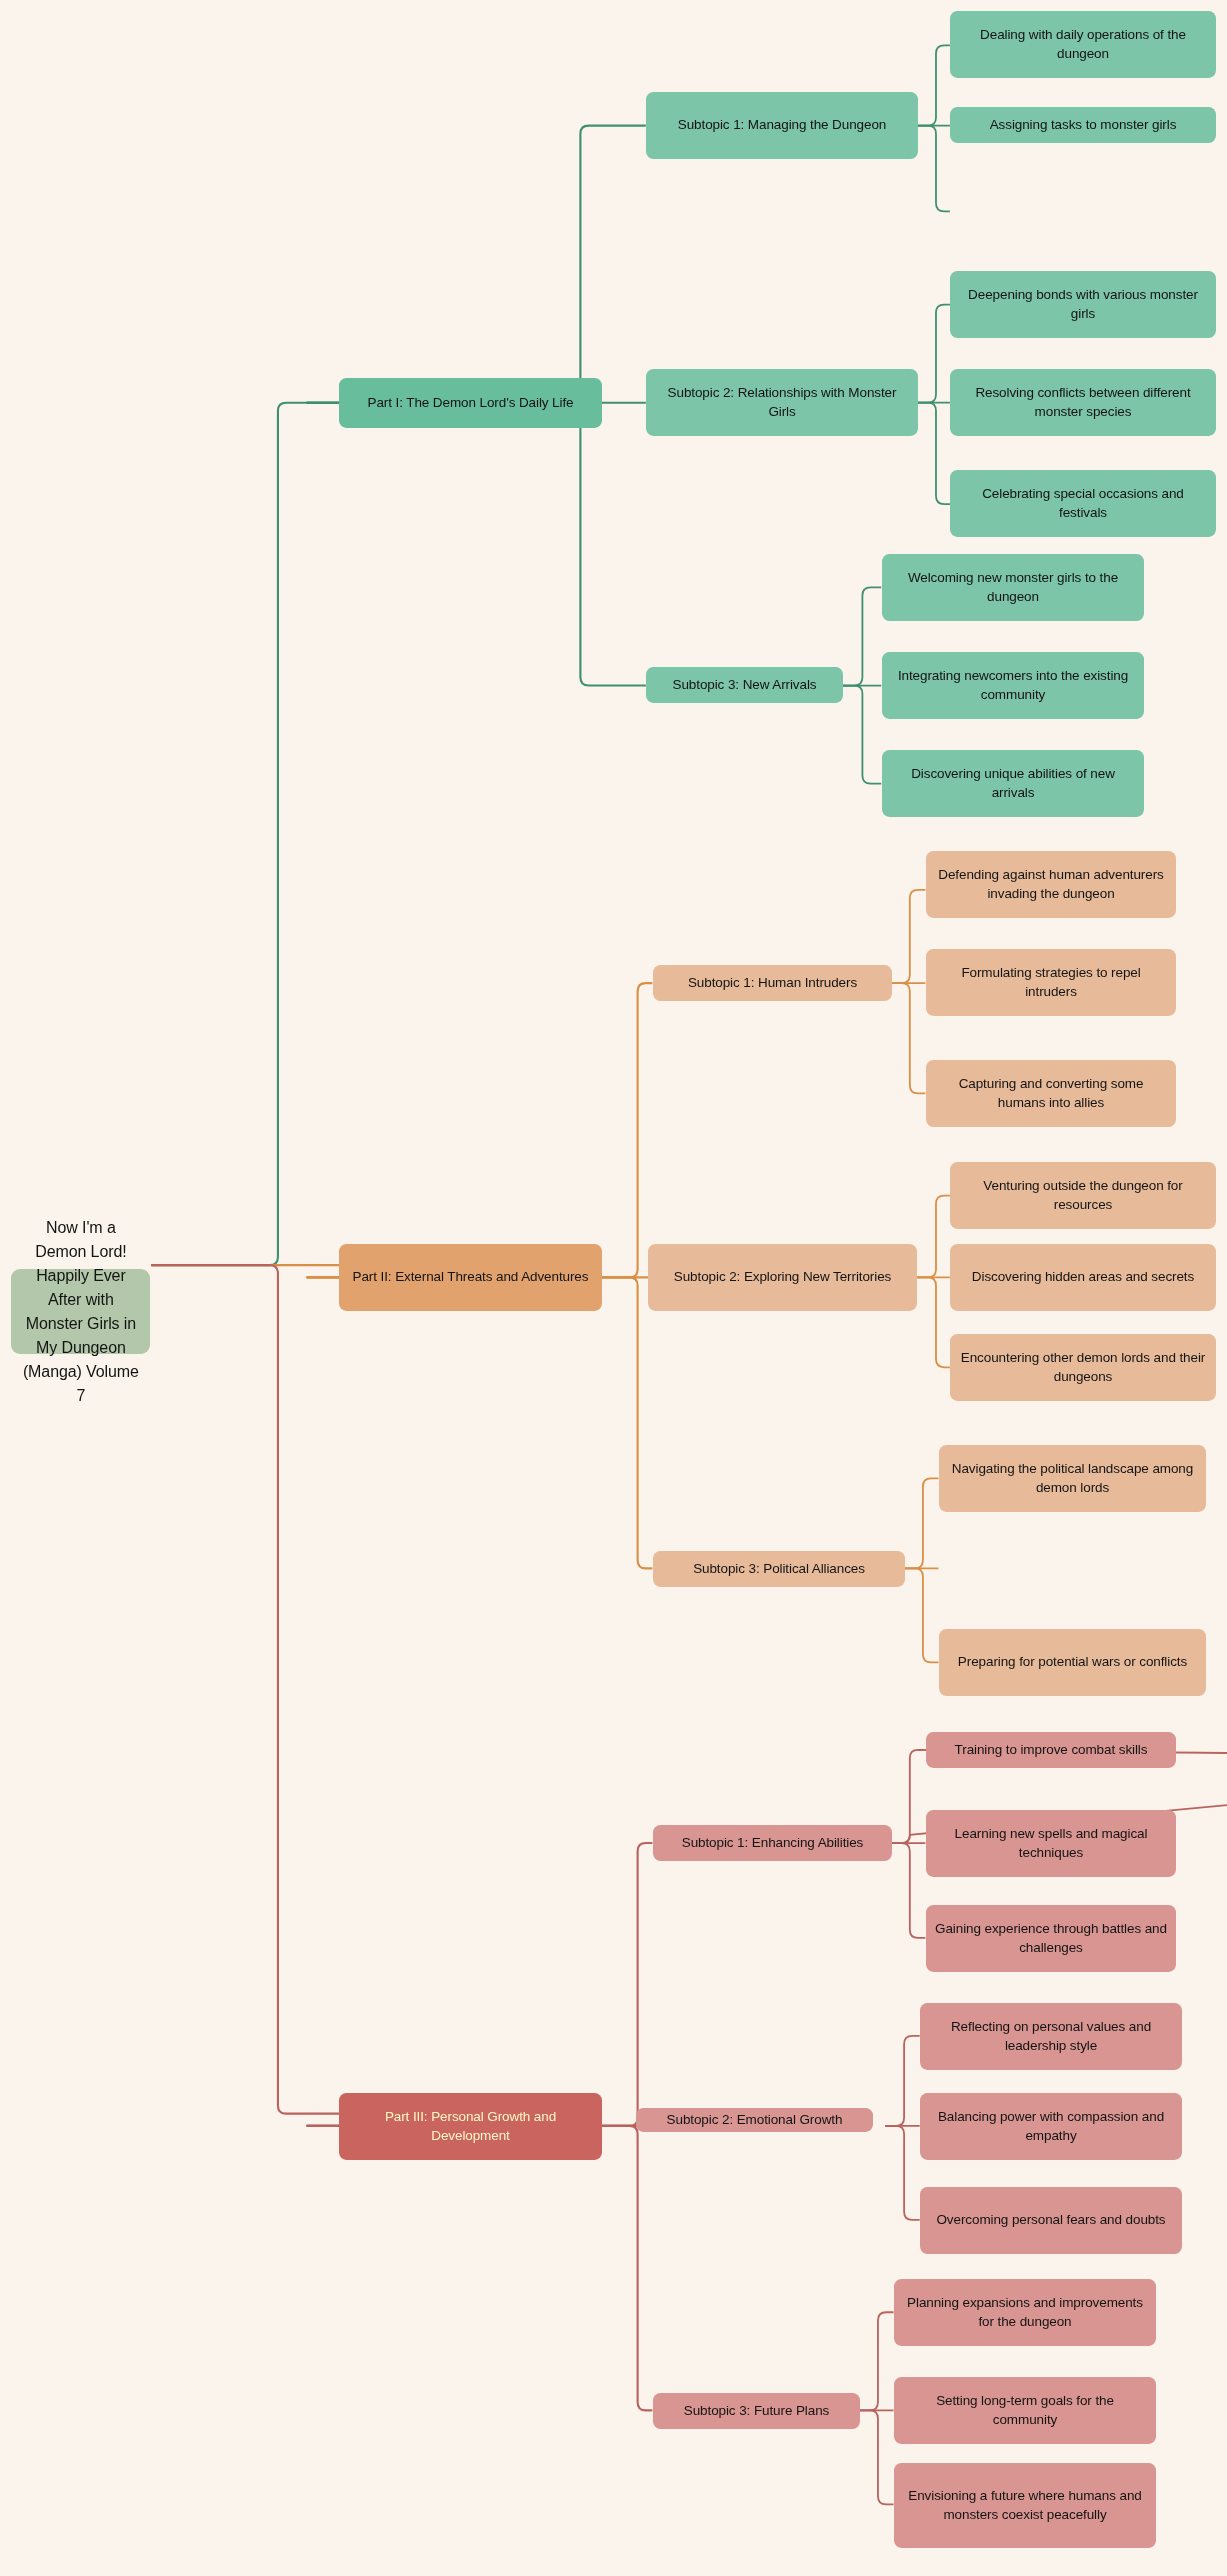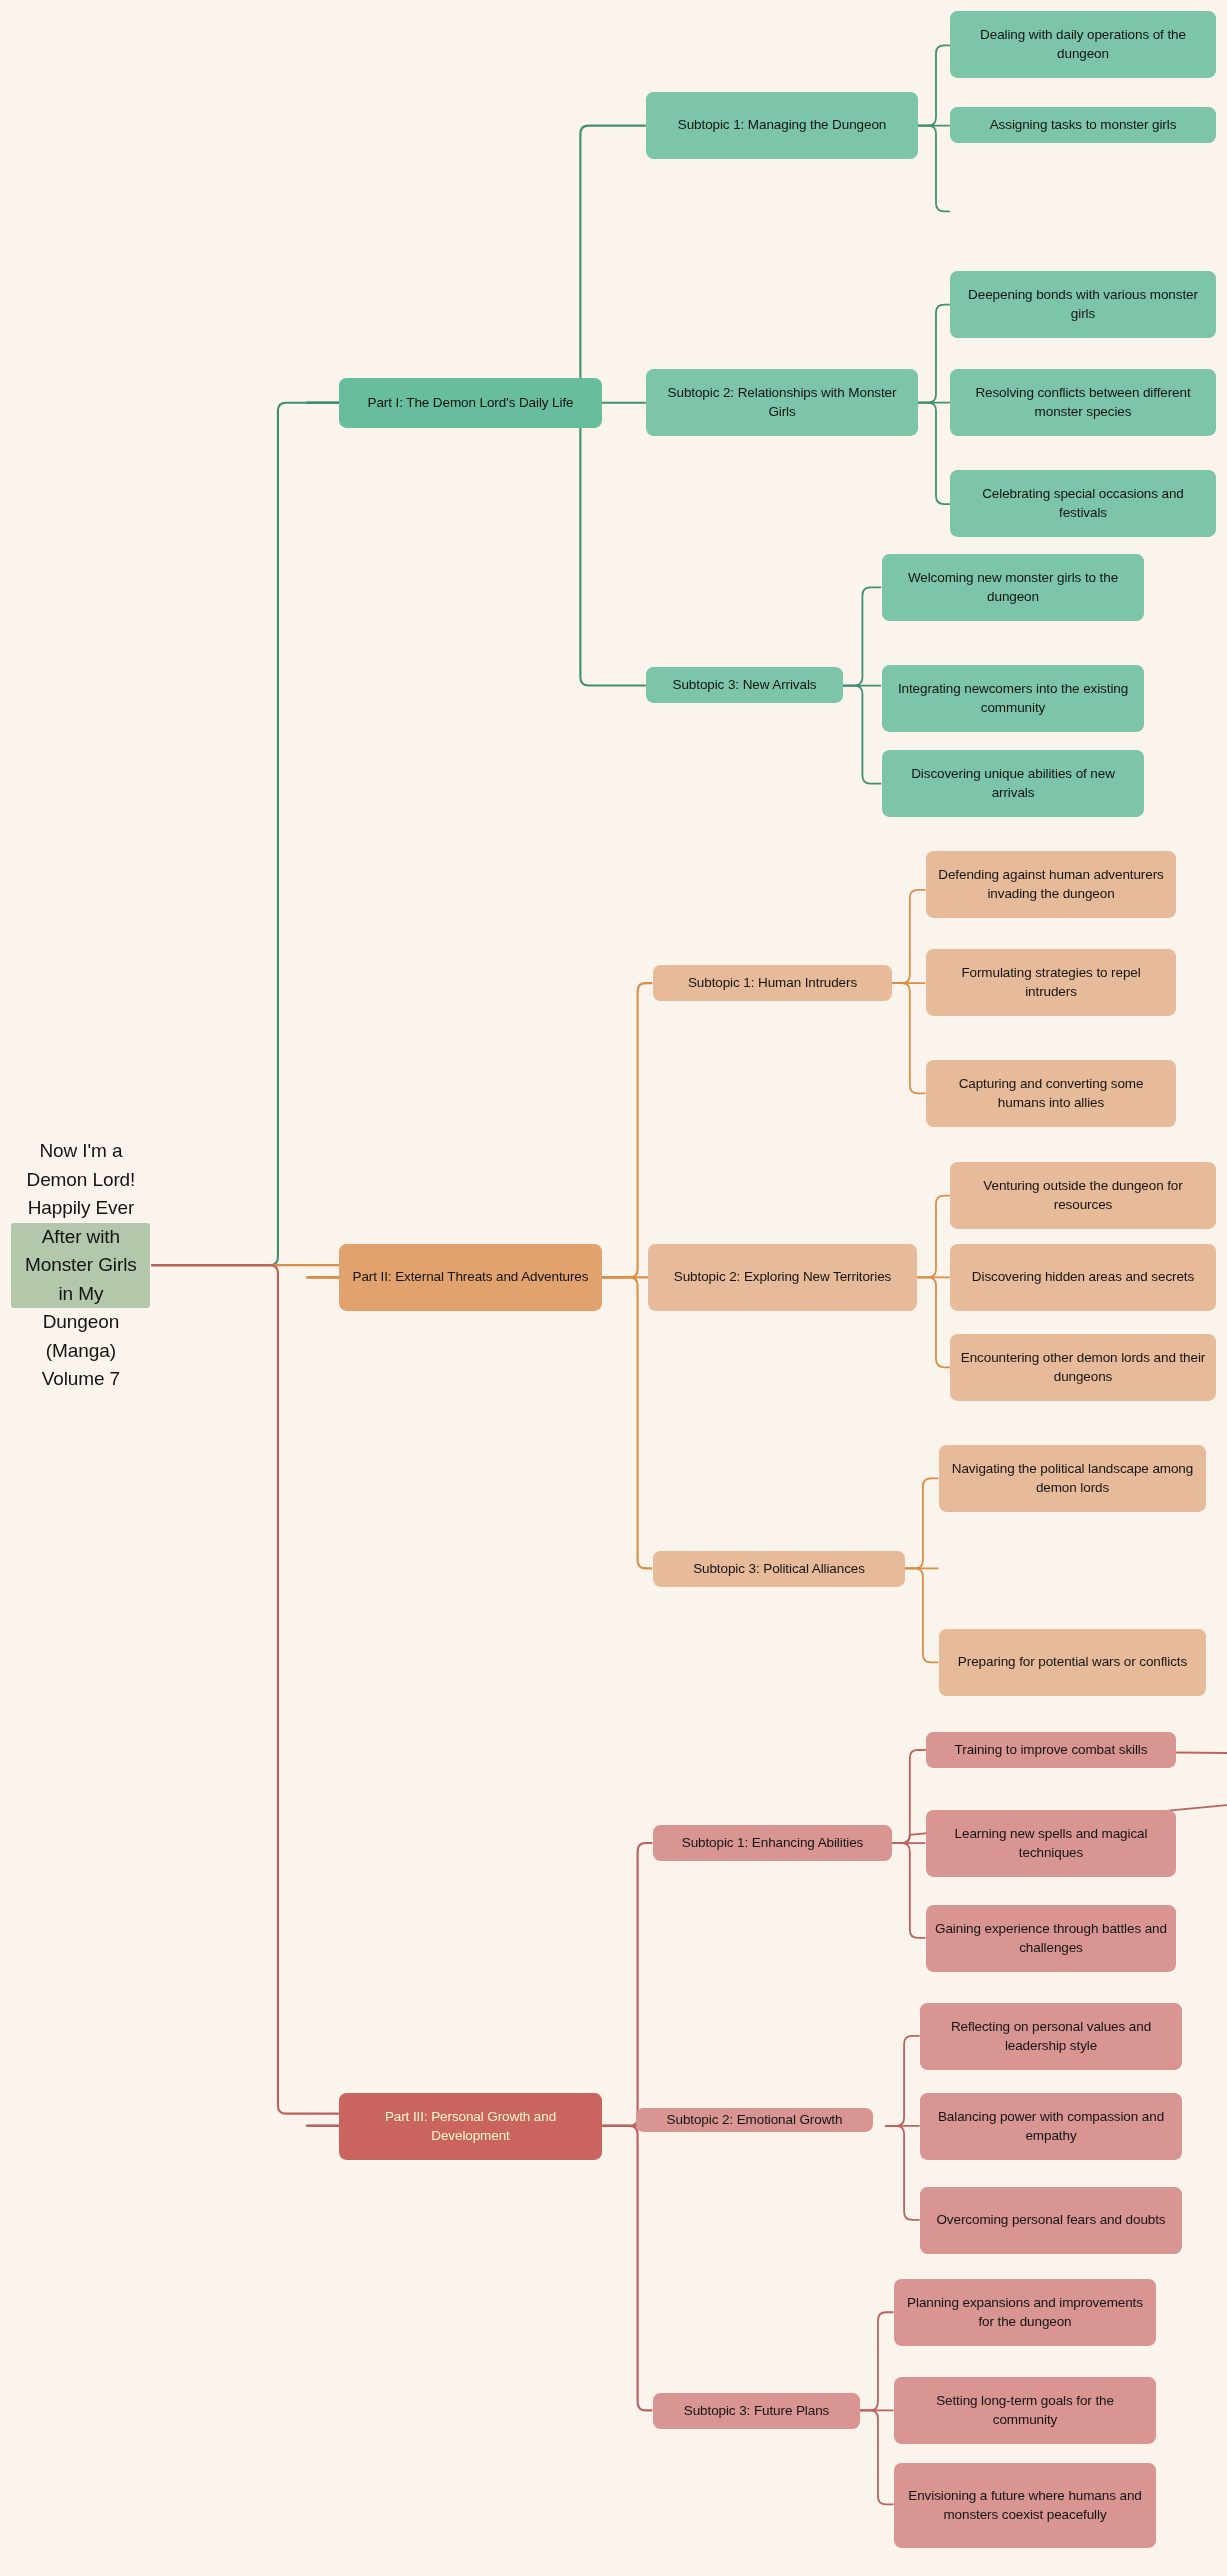--- a/index.html
+++ b/index.html
@@ -22,23 +22,24 @@
     border-radius:7.4px;
     color:#141414;
     font-size:13.5px;
     line-height:1.38;
     padding:4.9px 8.2px;
     letter-spacing:-0.1px;
   }
   .node span{display:block;width:100%;}
   .root{
     background:#b3c8aa;
-    border-radius:3px;
-    font-size:19px;
+    border-radius:9px;
+    font-size:16px;
     line-height:1.5;
+    margin-top:46px;
   }
   .p1{background:#68bd9d;}
   .p1c{background:#7cc5a8;}
   .p2{background:#e2a26d;}
   .p2c{background:#e7bb99;}
   .p3{background:#c9645f;color:#fef9c3;}
   .p3c{background:#d89591;}
 </style>
 </head>
 <body>
@@ -131,21 +132,21 @@
   <div class="node p1c" style="left:950px;top:470px;width:266px;height:67px;">
     <span>Celebrating special occasions and festivals</span>
   </div>
 
   <div class="node p1c" style="left:646px;top:667px;width:197px;height:36px;">
     <span>Subtopic 3: New Arrivals</span>
   </div>
   <div class="node p1c" style="left:882px;top:554px;width:262px;height:67px;">
     <span>Welcoming new monster girls to the dungeon</span>
   </div>
-  <div class="node p1c" style="left:882px;top:652px;width:262px;height:67px;margin-top:13px;">
+  <div class="node p1c" style="left:882px;top:652px;width:262px;height:67px;">
     <span>Integrating newcomers into the existing community</span>
   </div>
   <div class="node p1c" style="left:882px;top:750px;width:262px;height:67px;">
     <span>Discovering unique abilities of new arrivals</span>
   </div>
 
   <div class="node p2" style="left:339px;top:1244px;width:263px;height:67px;">
     <span>Part II: External Threats and Adventures</span>
   </div>
 

